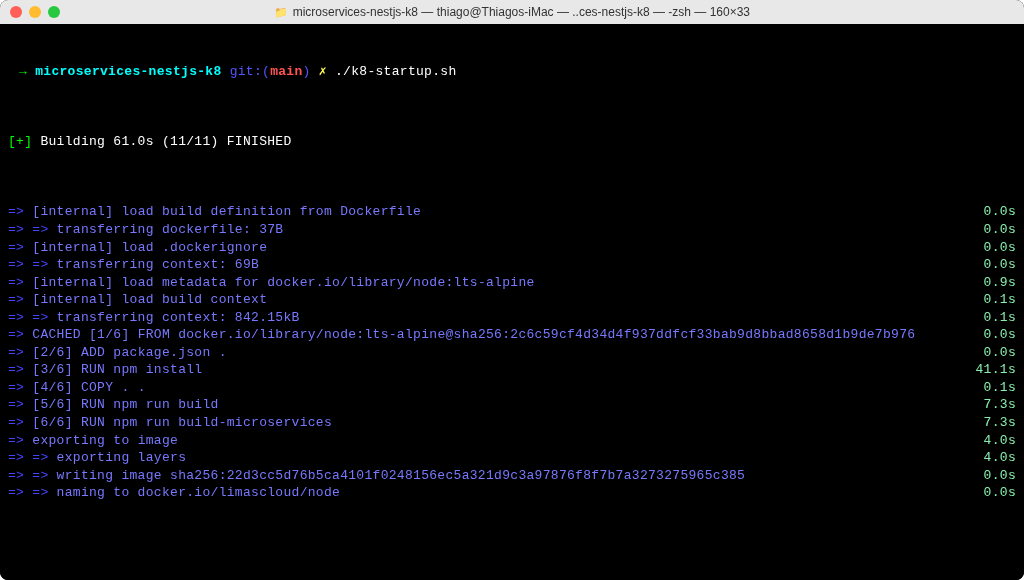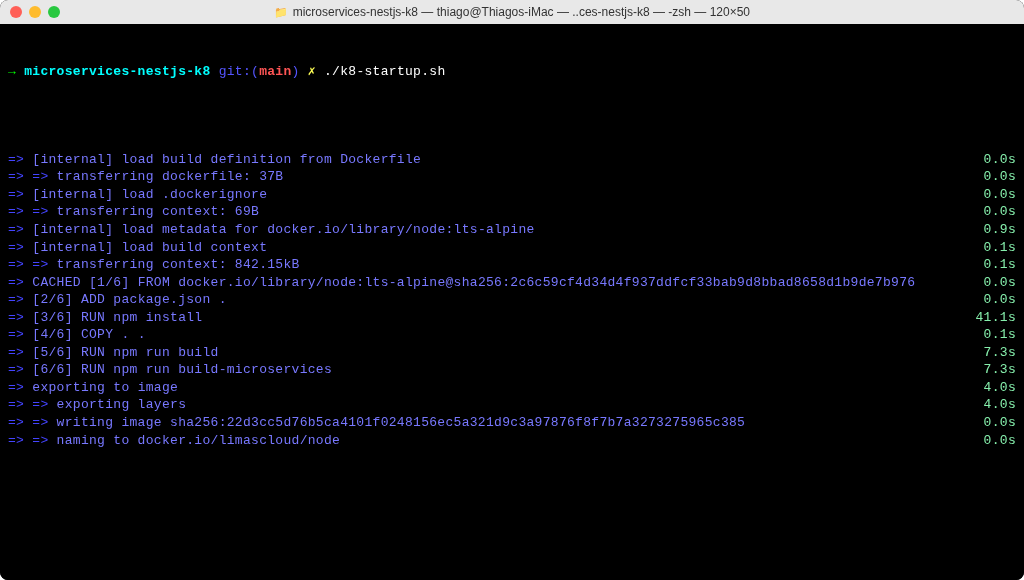--- a/index.html
+++ b/index.html
@@ -83,41 +83,42 @@
     }
     .arrow { color: #00ff00; }
     .cyan { color: #00ffff; font-weight: bold; }
     .blue { color: #5555ff; }
     .blue-arrow { color: #4444ff; }
     .purple { color: #7878ff; }
     .green { color: #00ff00; }
     .red { color: #ff5555; font-weight: bold;}
     .yellow { color: #ffff55; font-weight: bold; }
     .white { color: #fff; }
-    .prompt-line { white-space: pre; }
+    .prompt-line { white-space: pre; margin-left: 11px; }
   </style>
 </head>
 <body>
 
 <div class="window">
   <div class="titlebar">
     <div class="traffic-lights">
       <div class="light red"></div>
       <div class="light yellow"></div>
       <div class="light green"></div>
     </div>
     <div class="title-text">
       <span class="folder-icon">📁</span>
-      <span>microservices-nestjs-k8 — thiago@Thiagos-iMac — ..ces-nestjs-k8 — -zsh — 120×50</span>
+      <span>microservices-nestjs-k8 — thiago@Thiagos-iMac — ..ces-nestjs-k8 — -zsh — 160×33</span>
     </div>
   </div>
 
   <div class="terminal">
     <div class="prompt-line"><span class="arrow">→ </span><span class="cyan">microservices-nestjs-k8</span><span class="blue"> git:(</span><span class="red">main</span><span class="blue">) </span><span class="yellow">✗</span><span class="white"> ./k8-startup.sh</span></div>
 
+    <div><span class="green">[+] </span><span class="white">Building 61.0s (11/11) FINISHED</span></div>
 
     <div id="build-output"><div class="line"><span class="line-left"><span class="blue-arrow">=&gt; </span><span class="purple">[internal] load build definition from Dockerfile</span></span><span class="line-right">0.0s</span></div><div class="line"><span class="line-left"><span class="blue-arrow">=&gt; =&gt; </span><span class="purple">transferring dockerfile: 37B</span></span><span class="line-right">0.0s</span></div><div class="line"><span class="line-left"><span class="blue-arrow">=&gt; </span><span class="purple">[internal] load .dockerignore</span></span><span class="line-right">0.0s</span></div><div class="line"><span class="line-left"><span class="blue-arrow">=&gt; =&gt; </span><span class="purple">transferring context: 69B</span></span><span class="line-right">0.0s</span></div><div class="line"><span class="line-left"><span class="blue-arrow">=&gt; </span><span class="purple">[internal] load metadata for docker.io/library/node:lts-alpine</span></span><span class="line-right">0.9s</span></div><div class="line"><span class="line-left"><span class="blue-arrow">=&gt; </span><span class="purple">[internal] load build context</span></span><span class="line-right">0.1s</span></div><div class="line"><span class="line-left"><span class="blue-arrow">=&gt; =&gt; </span><span class="purple">transferring context: 842.15kB</span></span><span class="line-right">0.1s</span></div><div class="line"><span class="line-left"><span class="blue-arrow">=&gt; </span><span class="purple">CACHED [1/6] FROM docker.io/library/node:lts-alpine@sha256:2c6c59cf4d34d4f937ddfcf33bab9d8bbad8658d1b9de7b976</span></span><span class="line-right">0.0s</span></div><div class="line"><span class="line-left"><span class="blue-arrow">=&gt; </span><span class="purple">[2/6] ADD package.json .</span></span><span class="line-right">0.0s</span></div><div class="line"><span class="line-left"><span class="blue-arrow">=&gt; </span><span class="purple">[3/6] RUN npm install</span></span><span class="line-right">41.1s</span></div><div class="line"><span class="line-left"><span class="blue-arrow">=&gt; </span><span class="purple">[4/6] COPY . .</span></span><span class="line-right">0.1s</span></div><div class="line"><span class="line-left"><span class="blue-arrow">=&gt; </span><span class="purple">[5/6] RUN npm run build</span></span><span class="line-right">7.3s</span></div><div class="line"><span class="line-left"><span class="blue-arrow">=&gt; </span><span class="purple">[6/6] RUN npm run build-microservices</span></span><span class="line-right">7.3s</span></div><div class="line"><span class="line-left"><span class="blue-arrow">=&gt; </span><span class="purple">exporting to image</span></span><span class="line-right">4.0s</span></div><div class="line"><span class="line-left"><span class="blue-arrow">=&gt; =&gt; </span><span class="purple">exporting layers</span></span><span class="line-right">4.0s</span></div><div class="line"><span class="line-left"><span class="blue-arrow">=&gt; =&gt; </span><span class="purple">writing image sha256:22d3cc5d76b5ca4101f0248156ec5a321d9c3a97876f8f7b7a3273275965c385</span></span><span class="line-right">0.0s</span></div><div class="line"><span class="line-left"><span class="blue-arrow">=&gt; =&gt; </span><span class="purple">naming to docker.io/limascloud/node</span></span><span class="line-right">0.0s</span></div></div>
 
     <div>&nbsp;</div>
 
     
 
     
 
     

